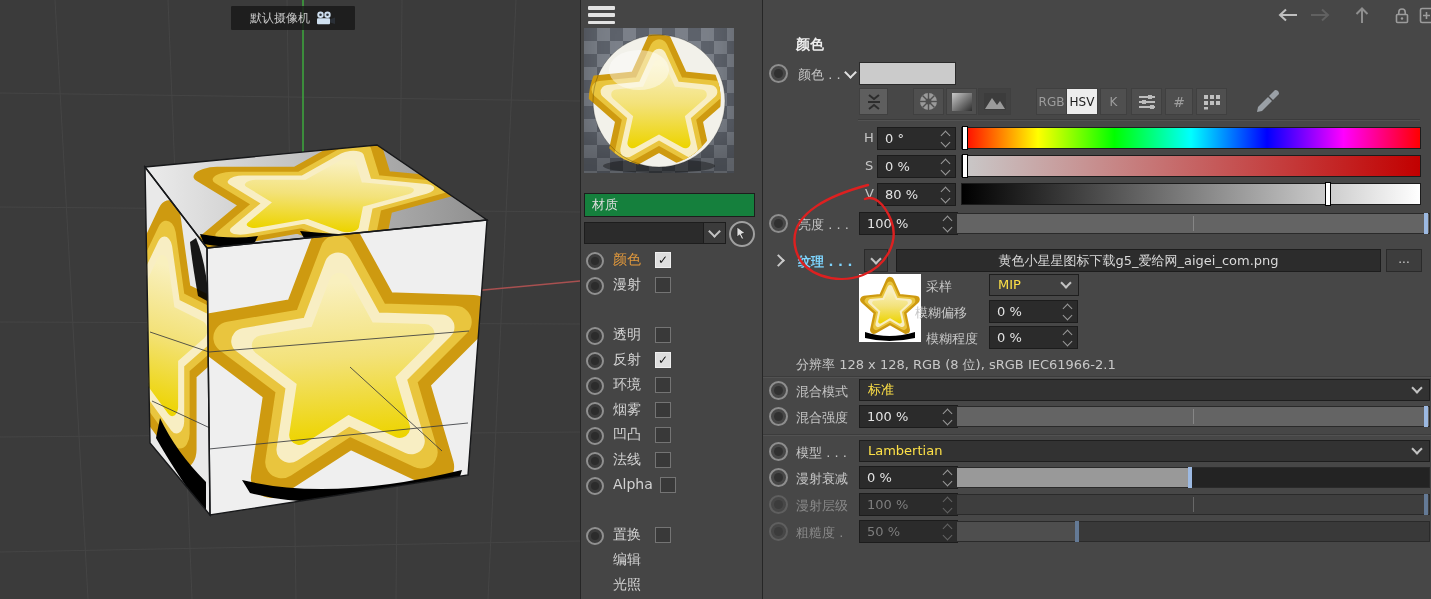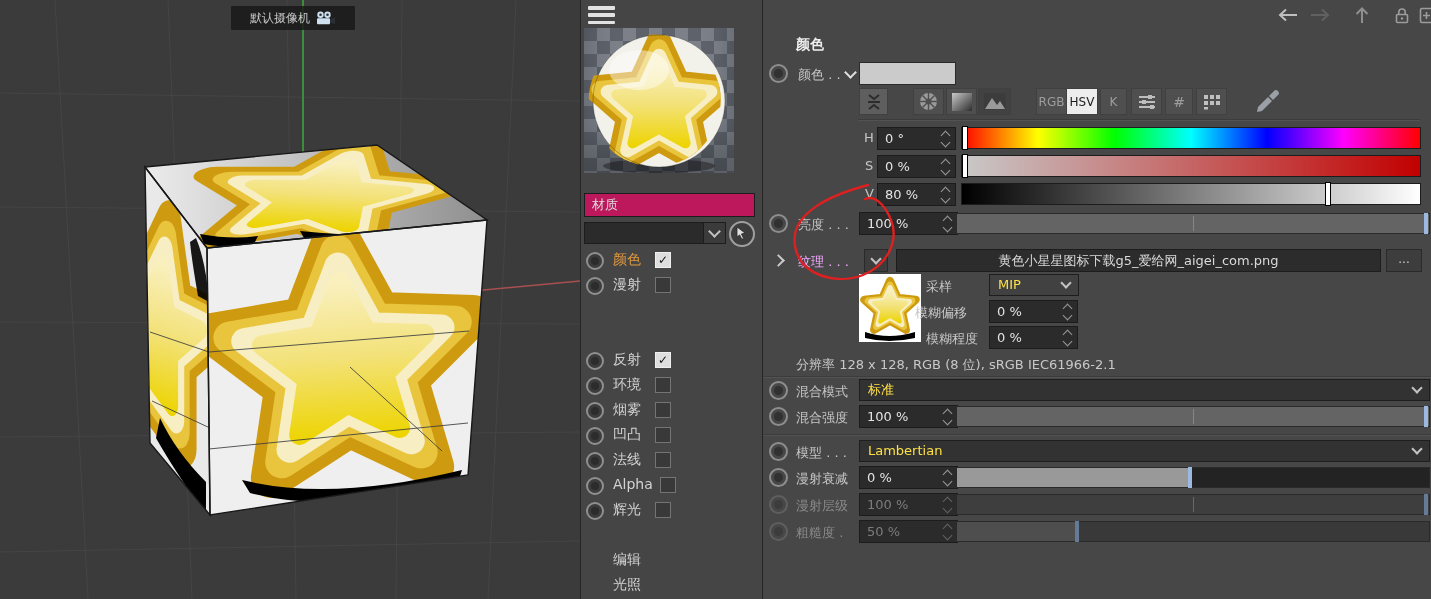--- a/index.html
+++ b/index.html
@@ -13,21 +13,21 @@
   .cam-label{left:231px;top:6px;height:24px;padding:0 19px;background:rgba(24,24,24,.82);
       border-radius:1px;display:flex;align-items:center;gap:6px;font-size:12px;color:#c9c9c9;}
 
   
   .mat-panel{left:580px;top:0;width:182px;height:599px;background:#454545;border-left:1px solid #262626;}
   .burger{left:7px;top:6px;width:27px;height:18px;display:flex;flex-direction:column;justify-content:space-between;cursor:pointer;}
   .burger i{display:block;height:3.5px;background:#e2e2e2;border-radius:1px;}
   .preview{left:3px;top:28px;width:150px;height:145px;
       background:conic-gradient(#7b8089 0 25%, #5d626b 0 50%, #7b8089 0 75%, #5d626b 0) 0 0/26px 26px;
       box-shadow:inset 0 -30px 30px rgba(0,0,0,.25);}
-  .mat-name{left:3px;top:193px;width:162px;height:22px;background:#be185d;border:1px solid #1d1d1d;
+  .mat-name{left:3px;top:193px;width:162px;height:22px;background:#15803d;border:1px solid #1d1d1d;
       font-size:13px;color:#dcdcdc;line-height:22px;padding-left:7px;}
   .mat-combo{left:3px;top:222px;width:140px;height:20px;background:#2b2b2b;border:1px solid #1d1d1d;}
   .mat-combo .dd-btn{position:absolute;right:0;top:0;width:21px;height:20px;background:#3b3b3b;border-left:1px solid #1d1d1d;}
   .chev{display:inline-block;width:7px;height:7px;border-right:2px solid #c3c3c3;border-bottom:2px solid #c3c3c3;}
   .chev.down{transform:rotate(45deg);}
   .chev.right{transform:rotate(-45deg);}
   .mat-combo .chev{position:absolute;right:6px;top:4px;}
   .pick-btn{left:148px;top:221px;width:22px;height:22px;border:2px solid #a0a0a0;border-radius:50%;background:#3d3d3d;}
   .ch-row{left:0;width:182px;height:25px;}
   .radio{position:absolute;left:5px;top:2px;width:14px;height:14px;border:2px solid #909090;border-radius:50%;background:#3c3c3c;}
@@ -37,21 +37,21 @@
   .cb{position:absolute;left:74px;top:2px;width:14px;height:14px;font-size:12px;font-weight:bold;
       line-height:14px;text-align:center;color:#101010;}
   .cb:empty{background:#393939;border:1px solid #747474;}
   .cb:not(:empty){background:#dedede;border:1px solid #efefef;}
 
   
   .attr-panel{left:762px;top:0;width:669px;height:599px;background:#474747;border-left:1px solid #262626;}
   .nav-icons{left:514px;top:4px;display:flex;gap:10px;align-items:center;height:22px;}
   .sec-title{left:33px;top:36px;font-size:14px;font-weight:bold;color:#eeeeee;}
   .prow-label{position:absolute;font-size:13px;color:#c6c6c6;}
-  .prow-label.orange{color:#f0abfc;}
+  .prow-label.orange{color:#7dd3fc;font-weight:bold;}
   .prow-label.dim{color:#8a8a8a;}
   .swatch{left:96px;top:62px;width:95px;height:21px;background:#cbcbcb;border:1px solid #2a2a2a;}
 
   .tbtn{position:absolute;height:25px;top:88px;background:#4f4f4f;border:1px solid #404040;
         display:flex;align-items:center;justify-content:center;font-size:12px;color:#9d9d9d;}
   .tbtn.lit{background:#ededed;color:#1d1d1d;}
   .eyedrop{background:none;border:none;}
 
   .field{position:absolute;height:21px;background:#2b2b2b;border:1px solid #1c1c1c;font-size:13px;
          color:#e3e3e3;line-height:21px;padding-left:7px;box-sizing:content-box;}
@@ -230,20 +230,25 @@
     <div class="abs ch-row" style="top:250px">
       <span class="radio"></span>
         <span class="ch-label hl">颜色</span>
         <span class="cb">✓</span>
     </div>
     <div class="abs ch-row" style="top:275px">
       <span class="radio"></span>
         <span class="ch-label">漫射</span>
         <span class="cb"></span>
     </div>
+    <div class="abs ch-row" style="top:325px">
+      <span class="radio"></span>
+        <span class="ch-label">透明</span>
+        <span class="cb"></span>
+    </div>
     <div class="abs ch-row" style="top:350px">
       <span class="radio"></span>
         <span class="ch-label">反射</span>
         <span class="cb">✓</span>
     </div>
     <div class="abs ch-row" style="top:375px">
       <span class="radio"></span>
         <span class="ch-label">环境</span>
         <span class="cb"></span>
     </div>
@@ -260,23 +265,23 @@
     <div class="abs ch-row" style="top:450px">
       <span class="radio"></span>
         <span class="ch-label">法线</span>
         <span class="cb"></span>
     </div>
     <div class="abs ch-row" style="top:475px">
       <span class="radio"></span>
         <span class="ch-label">Alpha</span>
         <span class="cb" style="left:79px"></span>
     </div>
-    <div class="abs ch-row" style="top:500px">
-      <span class="radio"></span>
-        <span class="ch-label">辉光</span>
+    <div class="abs ch-row" style="top:525px">
+      <span class="radio"></span>
+        <span class="ch-label">置换</span>
         <span class="cb"></span>
     </div>
     <div class="abs ch-row" style="top:550px">
       <span class="ch-label">编辑</span>
     </div>
     <div class="abs ch-row" style="top:575px">
       <span class="ch-label">光照</span>
     </div>
   </div>
 

